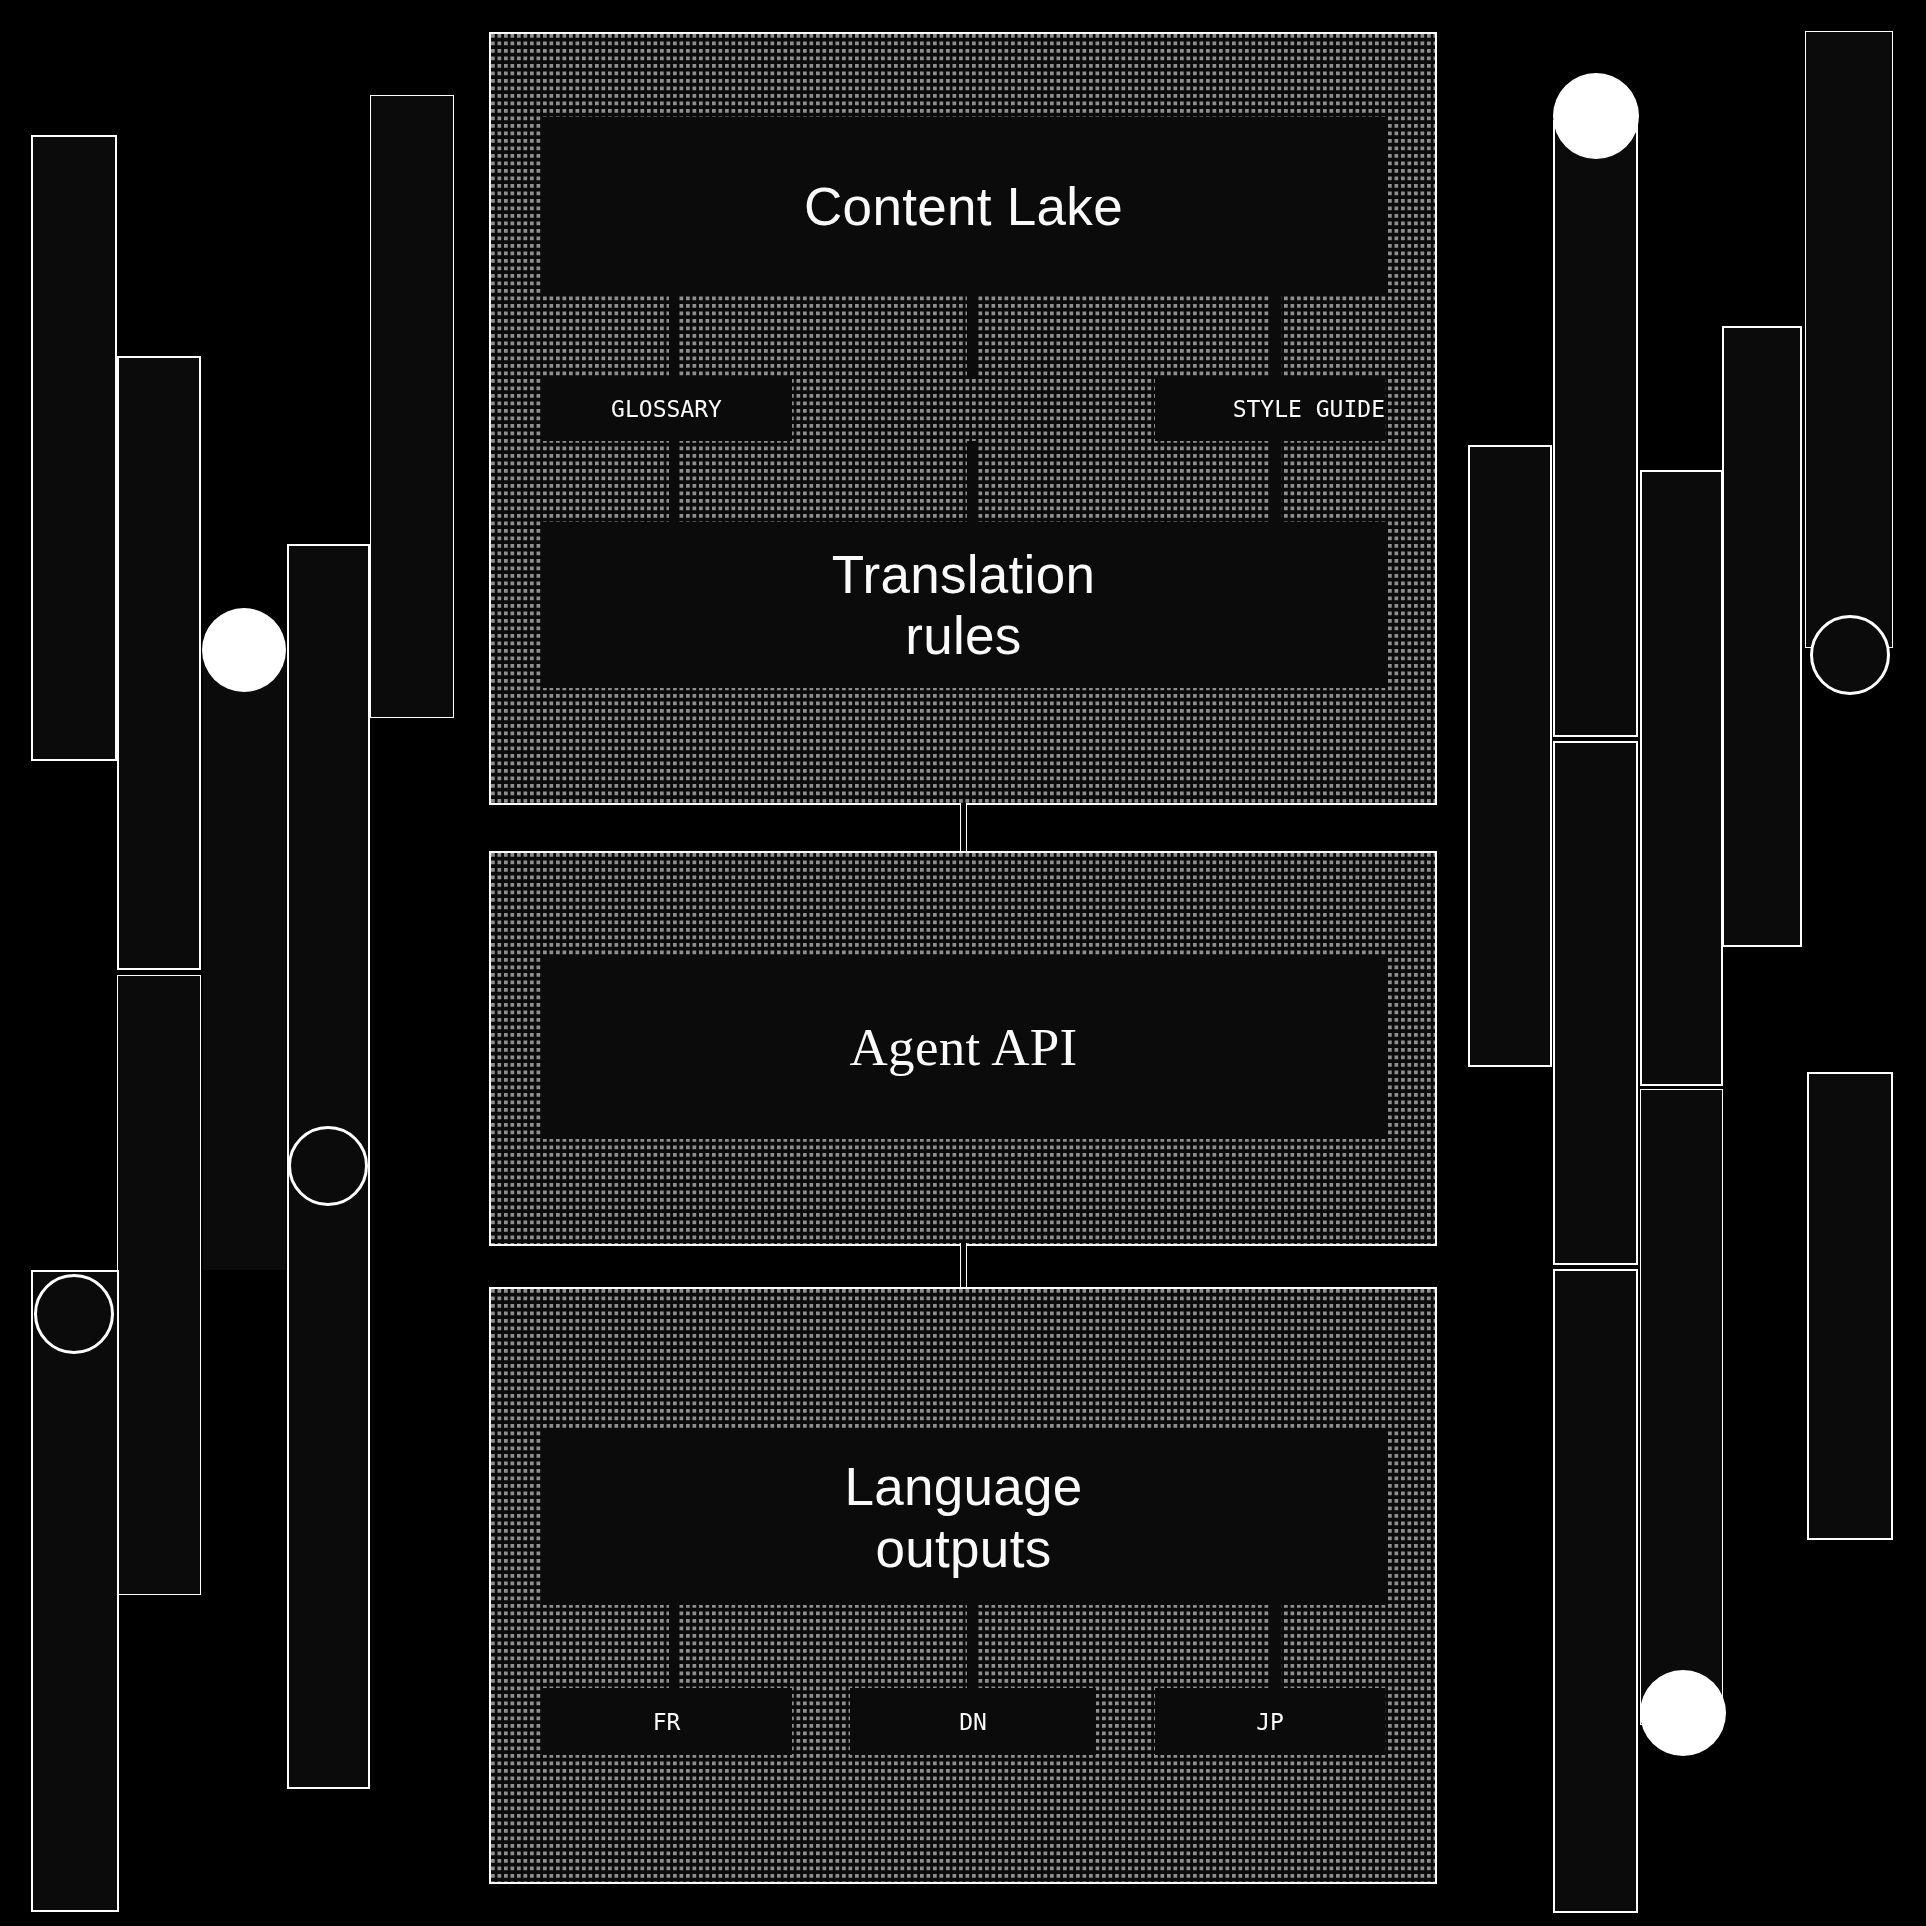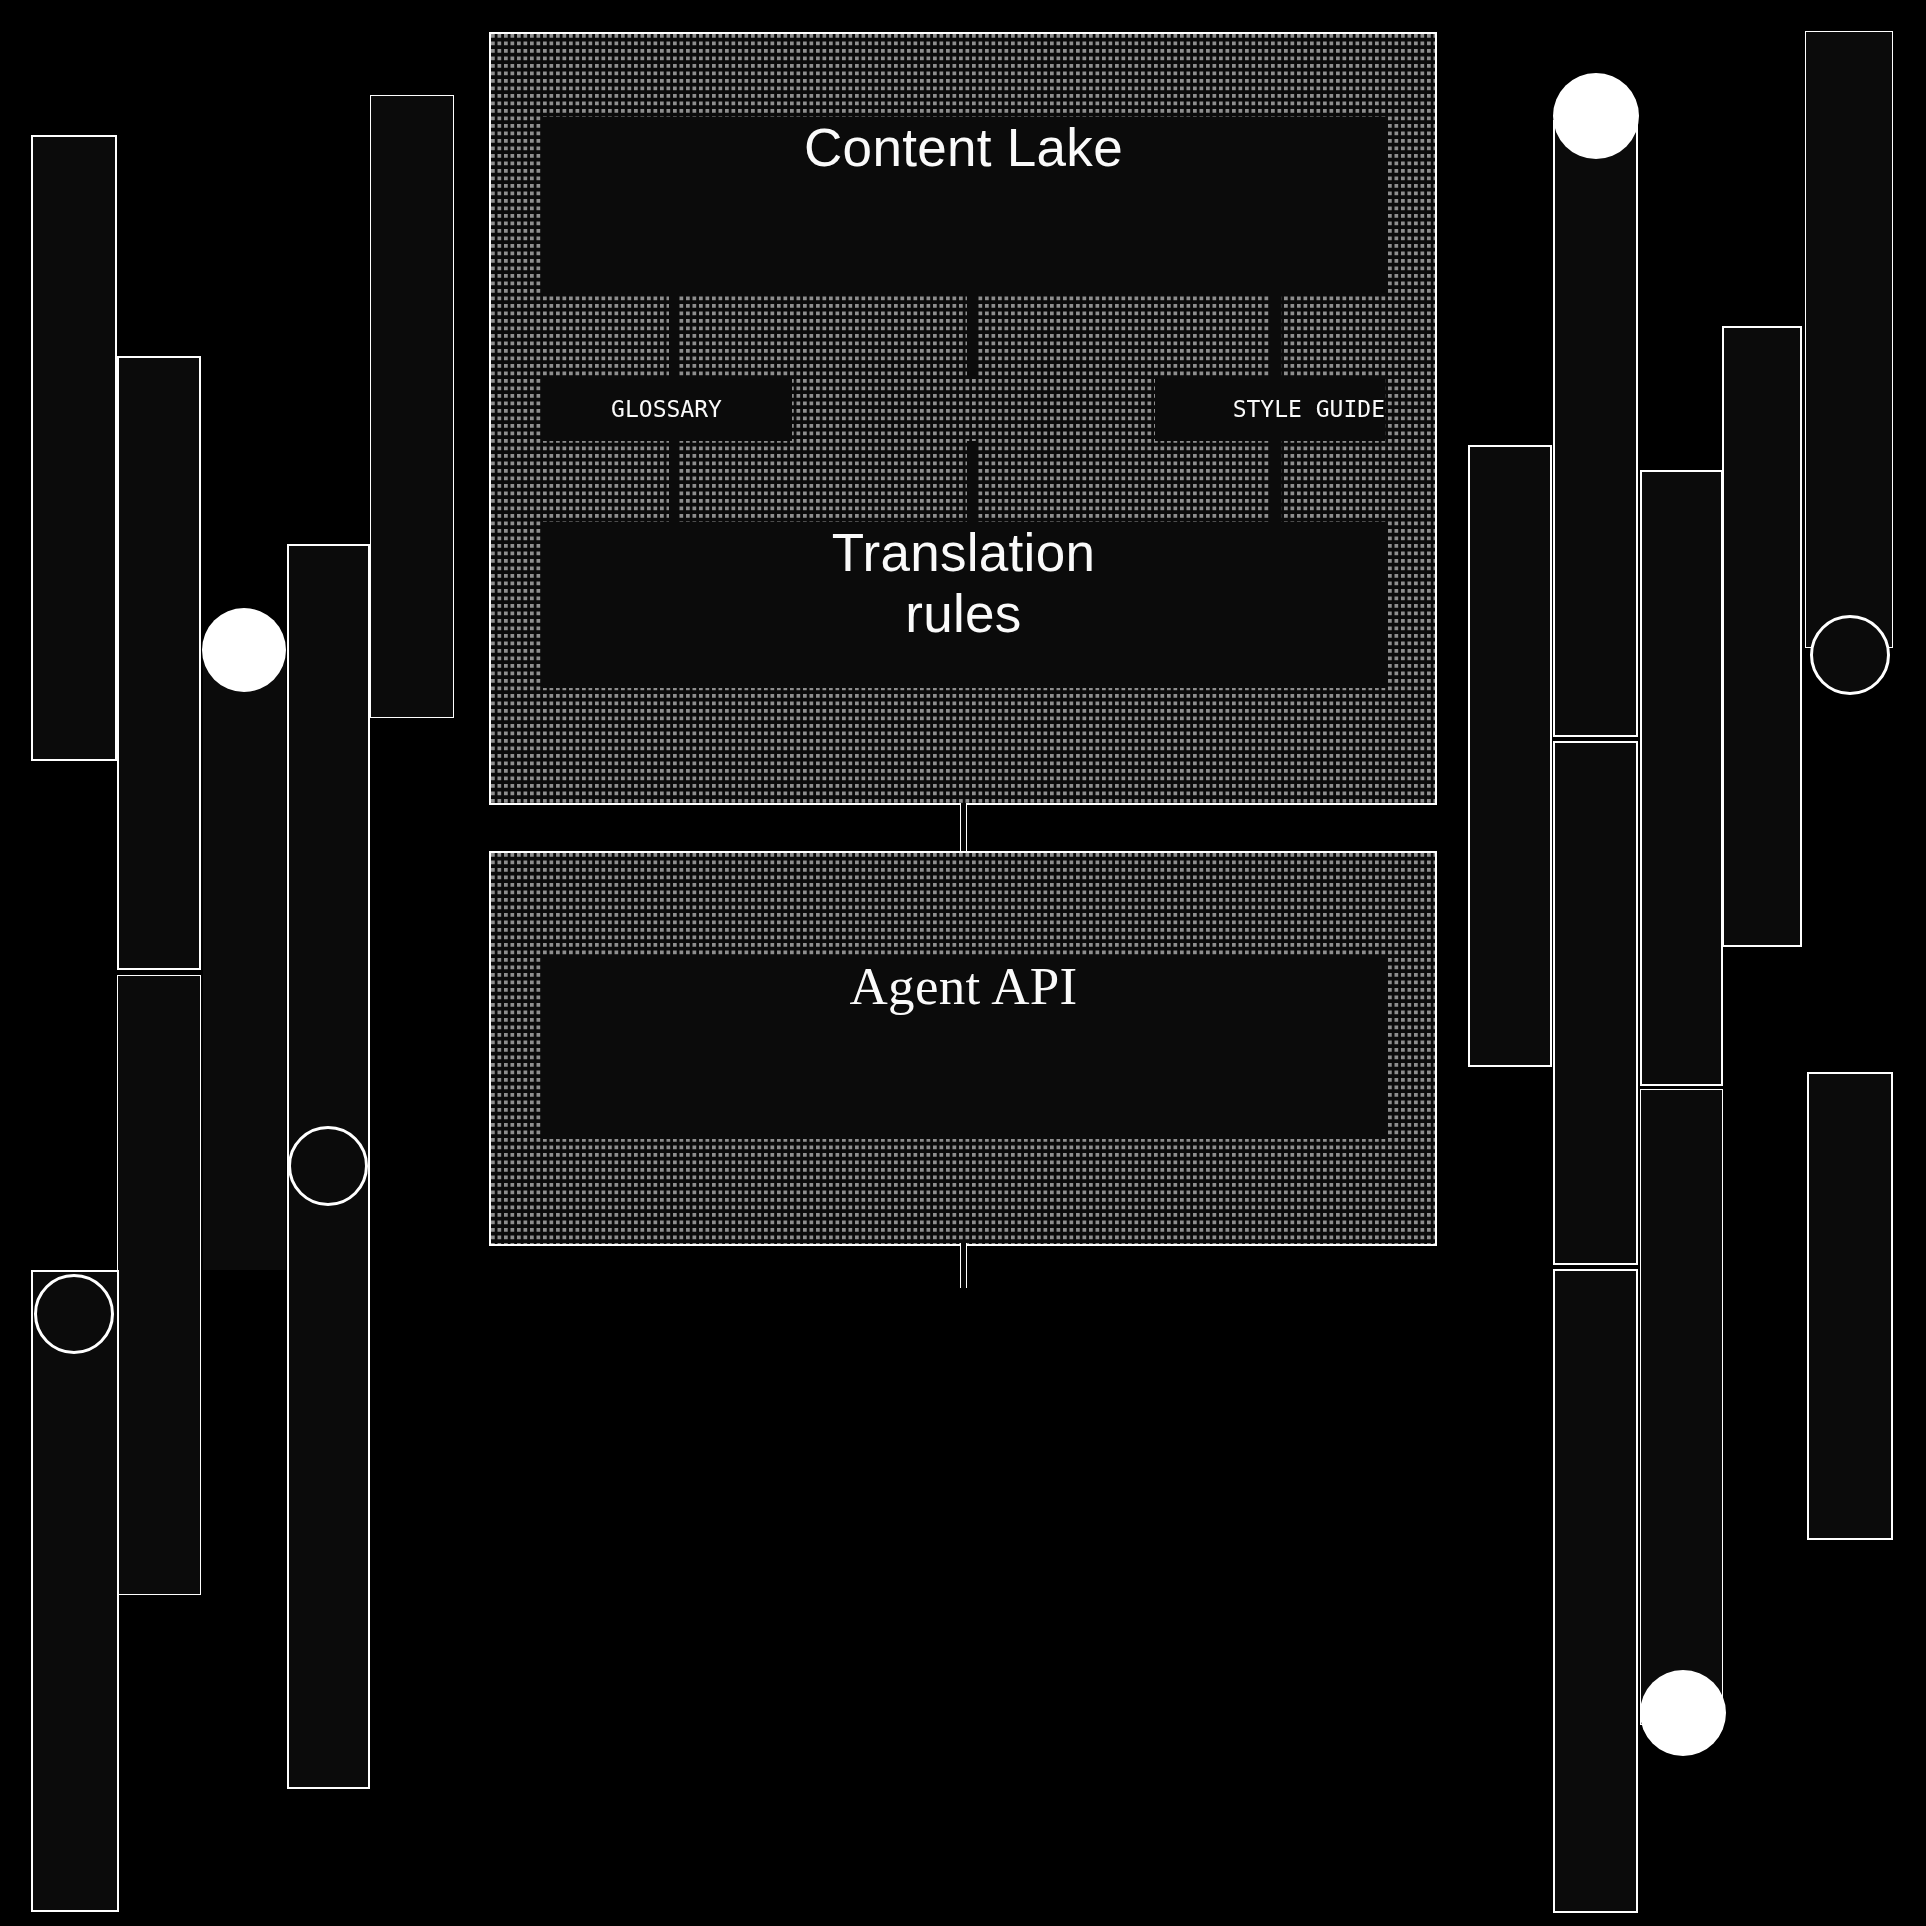--- a/index.html
+++ b/index.html
@@ -25,21 +25,21 @@
   
   .bar{position:absolute;background:#0b0b0b;border:2px solid #ffffff;box-sizing:border-box;}
   .bar.plain{border:none;}
   .bar.dotted{border:1.5px solid #ffffff;}
   .circle{position:absolute;border-radius:50%;}
   .circle.solid{background:#ffffff;}
   .circle.ring{background:#0b0b0b;border:3px solid #ffffff;box-sizing:border-box;}
 
   
   .panel{position:absolute;border:2px solid #ffffff;box-sizing:border-box;}
-  .block{position:absolute;background:#0b0b0b;display:flex;justify-content:center;
+  .block{position:absolute;background:#0b0b0b;display:flex;align-items:center;justify-content:center;
          color:#fafafa;text-align:center;}
   .block.title{font-size:53px;line-height:1.16;letter-spacing:0.3px;}
   .gap-strip{position:absolute;background:#0b0b0b;}
   .label-box{position:absolute;background:#0b0b0b;display:flex;align-items:center;justify-content:center;
              color:#fafafa;font-family:"DejaVu Sans Mono","Liberation Mono",monospace;font-size:23px;}
   .pipe{position:absolute;background:#050505;border-left:1.5px solid #ffffff;border-right:1.5px solid #ffffff;
         box-sizing:border-box;}
 </style>
 </head>
 <body>
@@ -101,15 +101,37 @@
   <div class="pipe" style="left:960px;top:803px;width:7px;height:50px;"></div>
 
   <div class="panel tex-squares" style="left:489px;top:851px;width:948px;height:395px;font-family:Liberation Serif, serif;">
     <div class="block title" style="left:50px;top:103px;width:845px;height:183px;">
       <span>Agent API</span>
     </div>
   </div>
 
   <div class="pipe" style="left:960px;top:1243px;width:7px;height:45px;"></div>
 
+  <div class="panel tex-squares" style="left:489px;top:1287px;width:948px;height:597px;">
+    <div class="block title" style="left:50px;top:141px;width:845px;height:175px;">
+      <span>
+        <span>Language</span><br>
+        <span>outputs</span>
+      </span>
+    </div>
+
+    <div class="gap-strip" style="left:178px;top:316px;width:10px;height:84px;"></div>
+    <div class="gap-strip" style="left:476px;top:316px;width:10px;height:84px;"></div>
+    <div class="gap-strip" style="left:780px;top:316px;width:10px;height:84px;"></div>
+
+    <div class="label-box" style="left:50px;top:399px;width:251px;height:67px;">
+      <span>FR</span>
+    </div>
+    <div class="label-box" style="left:359px;top:399px;width:246px;height:67px;">
+      <span>DN</span>
+    </div>
+    <div class="label-box" style="left:664px;top:399px;width:230px;height:67px;">
+      <span>JP</span>
+    </div>
+  </div>
 
 </div>
 
 
 </body></html>

